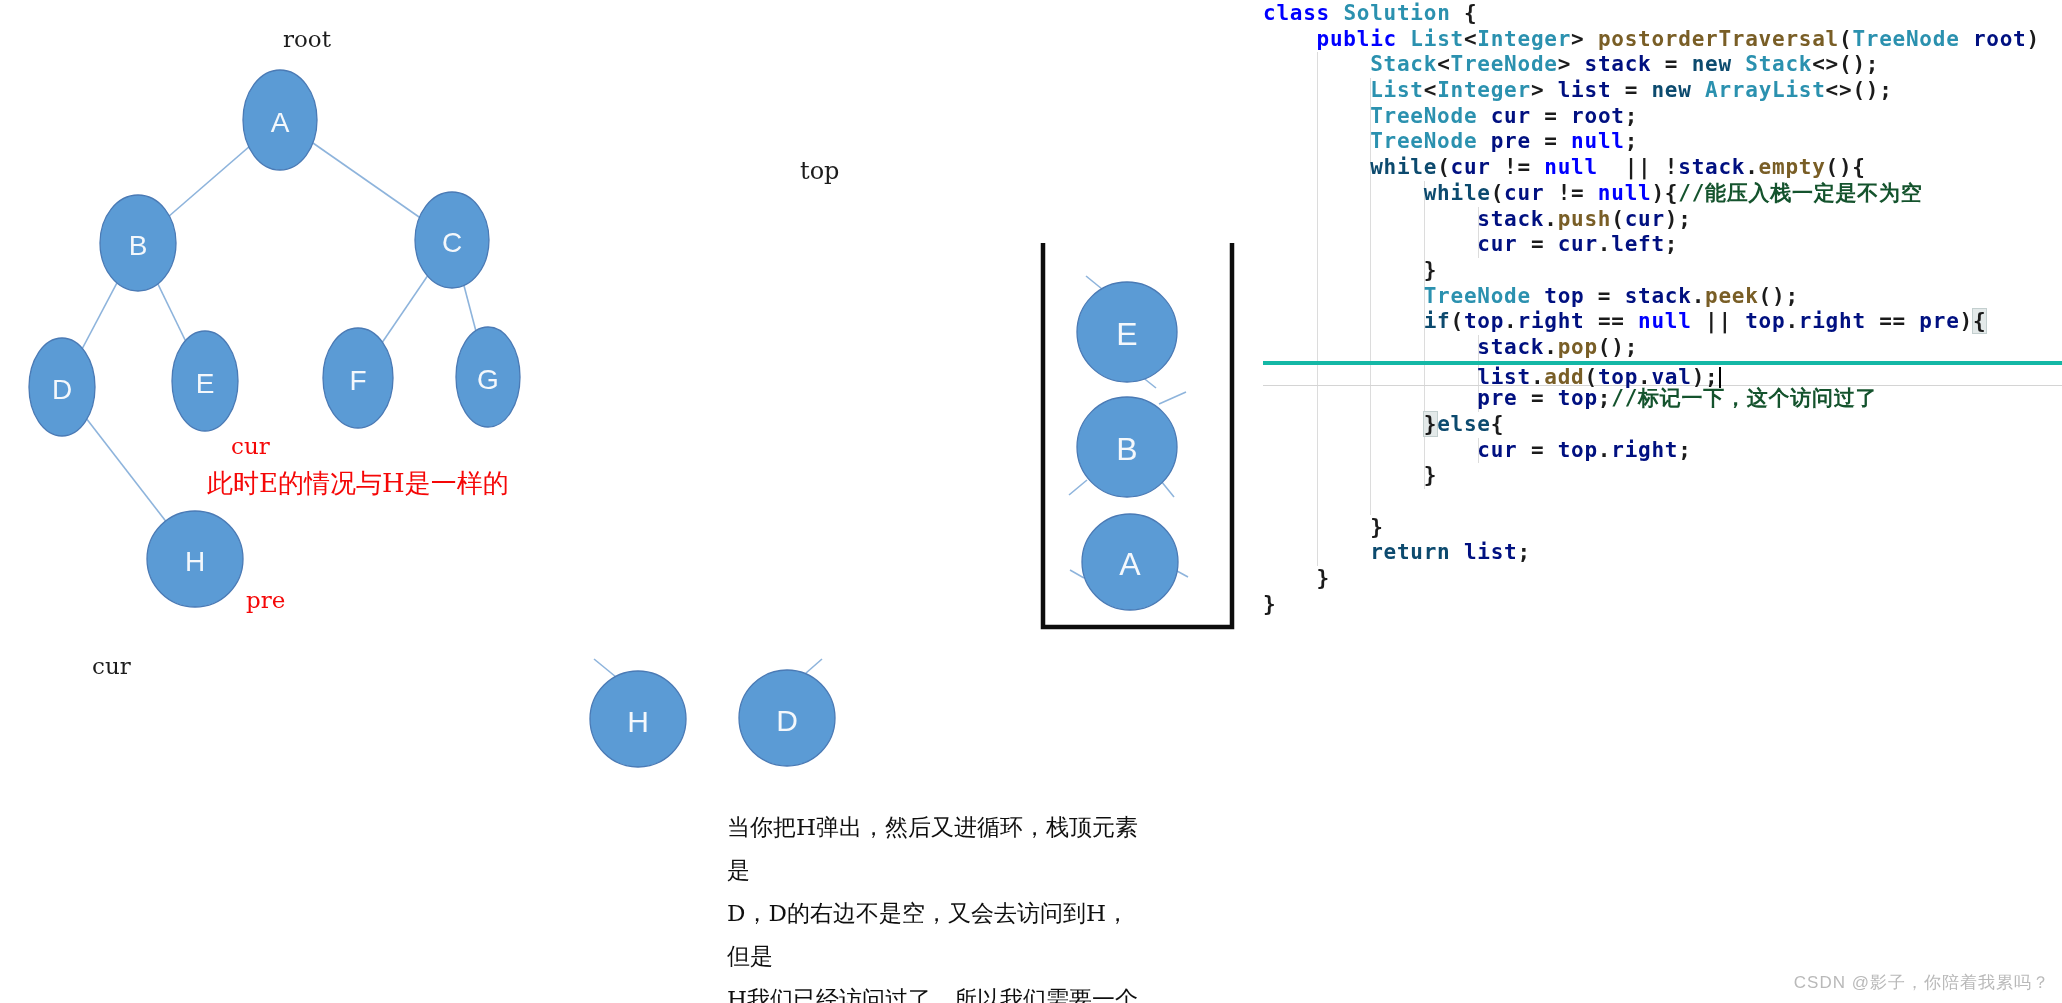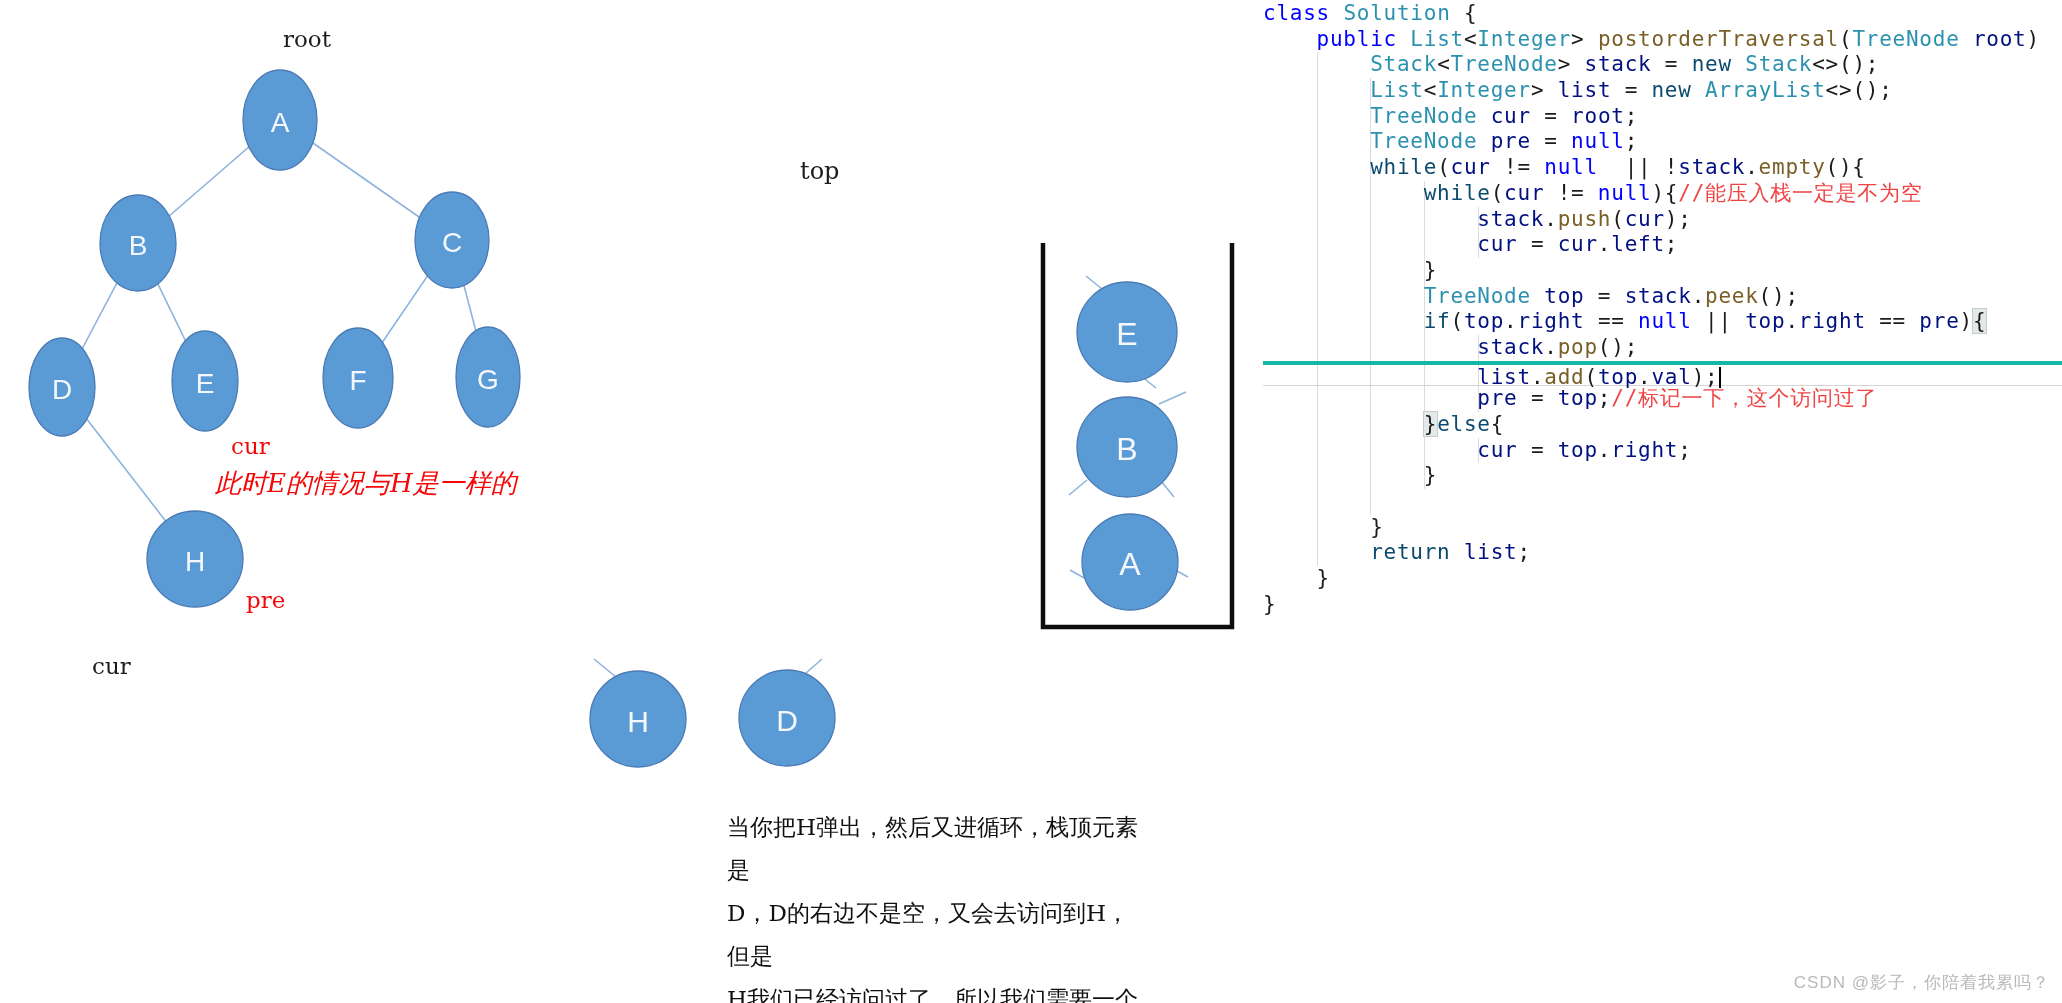--- a/index.html
+++ b/index.html
@@ -20,31 +20,31 @@
   #watermark{
     right:12px;top:971px;font-size:17px;color:#b9b9b9;letter-spacing:1px;
     font-family:"Liberation Sans","DejaVu Sans",sans-serif;
     text-align:right;
   }
   
   #code{
     position:absolute;left:1263px;top:1px;width:799px;
     font-family:"DejaVu Sans Mono","Liberation Mono",monospace;
     font-size:21px;line-height:25.7px;letter-spacing:0.75px;
-    white-space:pre;color:#1b1b1b;
+    white-space:pre;color:#1b1b1b;font-weight:bold;
   }
   .cl{height:25.7px;box-sizing:border-box;position:relative;z-index:2;}
   .cl.current{border-top:4px solid #14b8a6;border-bottom:1px solid #d4d4d4;}
   .tk-p{color:#1b1b1b;}
   .tk-k{color:#0000ff;}
   .tk-c{color:#0c4a6e;}
   .tk-t{color:#2b91af;}
   .tk-m{color:#795e26;}
   .tk-v{color:#001080;}
-  .tk-cm{color:#ef4444;margin-top:20px;}
+  .tk-cm{color:#14532d;margin-top:20px;}
   .tk-hl{color:#1b1b1b;background:#e3e9e9;outline:1px solid #c3cfcf;}
   .caret{display:inline-block;width:2px;height:21px;background:#000;vertical-align:-4px;margin-left:1px;}
   .guide{position:absolute;width:1px;background:#dcdcdc;z-index:1;}
 </style>
 </head>
 <body>
 
 <svg id="diagram" width="2062" height="1003" viewBox="0 0 2062 1003">
     <line x1="280" y1="120" x2="138" y2="243" stroke="#8eb4dc" stroke-width="1.6"></line>
     <line x1="280" y1="120" x2="452" y2="240" stroke="#8eb4dc" stroke-width="1.6"></line>
@@ -116,21 +116,21 @@
       <text x="787" y="720" text-anchor="middle" dominant-baseline="central" fill="#f4f8fc" font-size="30" font-family="&quot;Liberation Sans&quot;,&quot;DejaVu Sans&quot;,sans-serif">D</text>
     </g>
   </svg>
 
 <div class="label serif" style="left:283px;top:26px;">root</div>
 
 <div class="label serif" style="left:800px;top:157px;font-size:24px;">top</div>
 
 <div class="label serif red" style="left:231px;top:433px;">cur</div>
 
-<div class="label serif red" id="note-red" style="left:215px;top:466px;font-style:italic;">此时E的情况与H是一样的</div>
+<div class="label serif red" id="note-red" style="left:207px;top:466px;">此时E的情况与H是一样的</div>
 
 <div class="label serif red" style="left:246px;top:587px;">pre</div>
 
 <div class="label serif" style="left:92px;top:653px;">cur</div>
 
 <div class="label" id="paragraph">当你把H弹出，然后又进循环，栈顶元素是
 D，D的右边不是空，又会去访问到H，但是
 H我们已经访问过了，所以我们需要一个变
 量来标记一下我们已经访问过的就直接弹
 出栈。</div>

